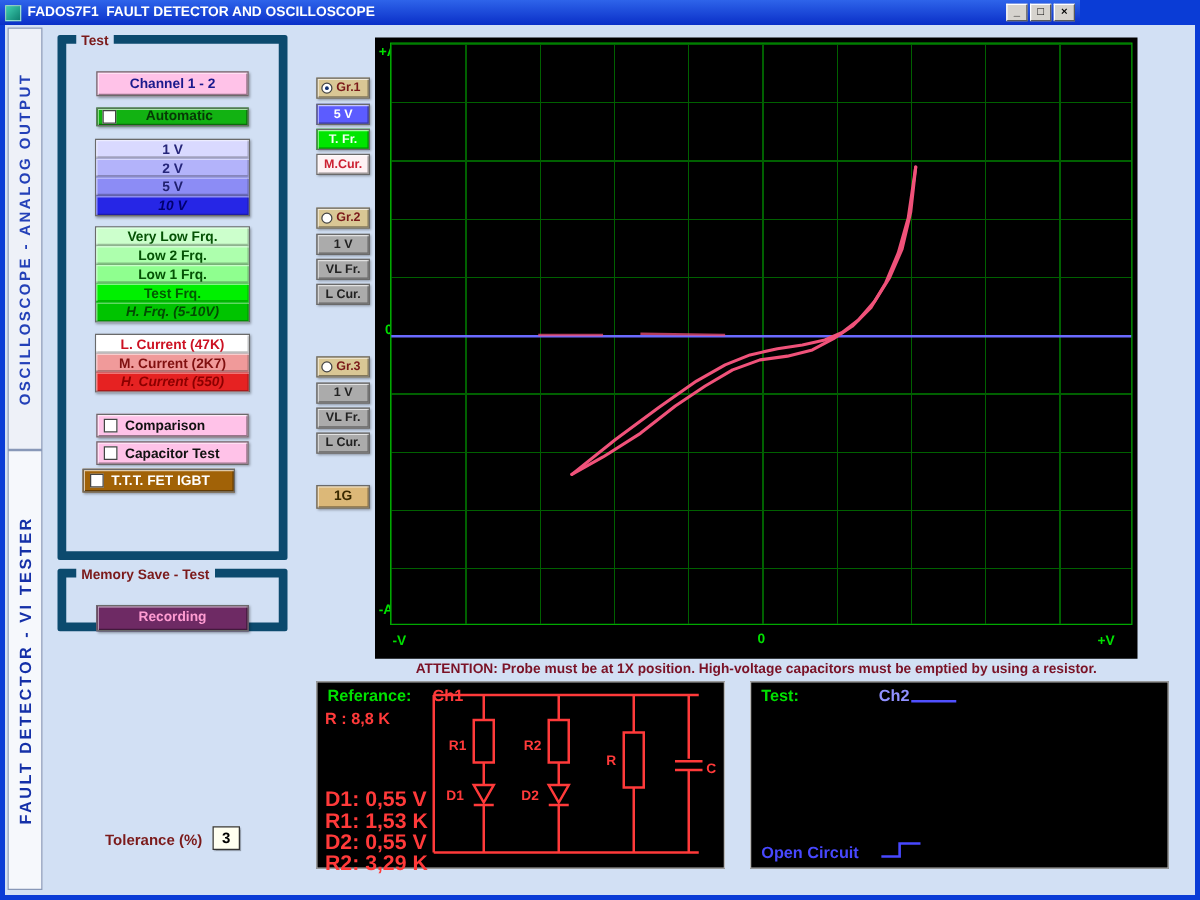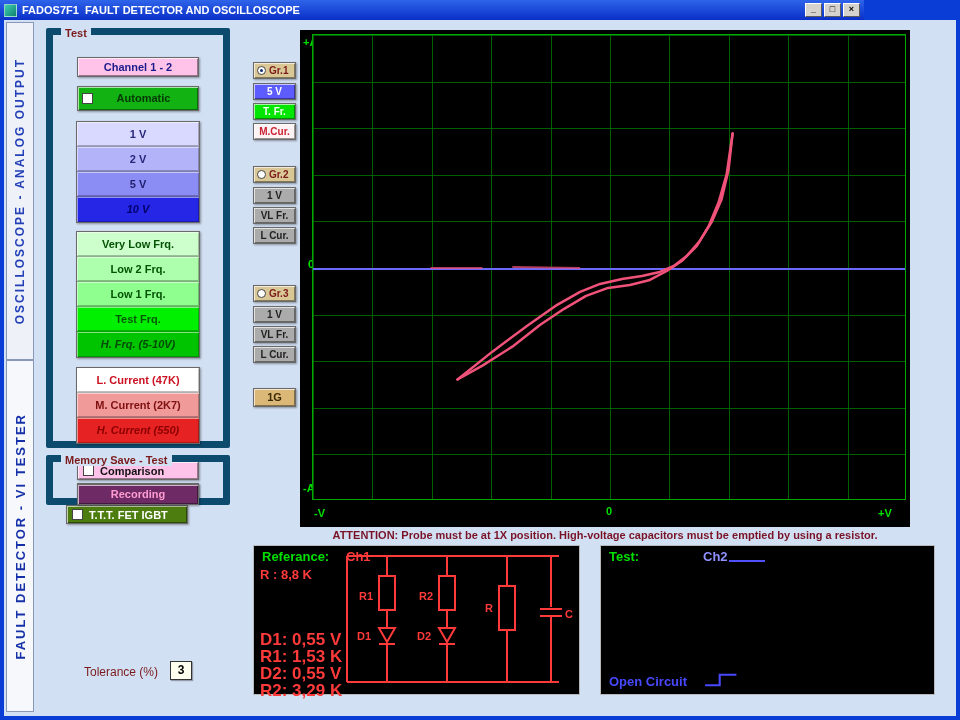--- a/index.html
+++ b/index.html
@@ -30,21 +30,21 @@
   .tab-bottom .vtext { font-size:13px; color:#1530a8; letter-spacing:2px; }
 
   
   .grp { position:absolute; border:7px solid #0c4a6e; border-radius:2px; }
   .grp-label { position:absolute; top:-8px; left:8px; background:#d2e0f4; padding:0 4px;
     font-size:11px; font-weight:bold; color:#7b1a1a; }
   #test-group { left:42px; top:8px; width:184px; height:420px; padding-top:14px; }
   #memory-group { left:42px; top:435px; width:184px; height:50px; }
 
   
-  .btn { display:block; width:122px; height:25px; margin:0 auto; padding:0;
+  .btn { display:block; width:122px; height:15px; margin:0 auto; padding:0;
     font-family:inherit; font-size:11px; font-weight:bold; cursor:pointer; line-height:17px; }
   .bevel { border:1px solid #6a6a6a;
     box-shadow: inset 1px 1px 0 rgba(255,255,255,.65), inset -1px -1px 0 rgba(0,0,0,.4), 1px 1px 2px rgba(0,0,0,.35); }
   .stack { width:124px; margin:0 auto; border:1px solid #6a6a6a; box-shadow:1px 1px 2px rgba(0,0,0,.35); }
   .stack .btn { width:100%; border:0; border-bottom:1px solid rgba(0,0,0,.3);
     box-shadow: inset 1px 1px 0 rgba(255,255,255,.5), inset -1px -1px 0 rgba(0,0,0,.25); }
   .stack .btn:last-child { border-bottom:0;font-style:italic; }
 
   .b-chan { background:#ffc2e8; color:#1a1a8c; margin-top:8px; height:20px; }
   .b-auto { background:#12b212; color:#063806; margin-top:9px; display:flex; align-items:center; padding:0 4px; }
@@ -56,26 +56,26 @@
   .f1 { background:#ccffcc; color:#045204; } .f2 { background:#adffad; color:#045204; }
   .f3 { background:#8fff8f; color:#045204; } .f4 { background:#00f000; color:#035803; }
   .f5 { background:#00c400; color:#034a03; }
   .c1 { background:#ffffff; color:#cc1122; } .c2 { background:#f09a9a; color:#801010; }
   .c3 { background:#e62222; color:#8b0000; }
   .m-stack-v { margin-top:10px; } .m-stack-f { margin-top:8px; } .m-stack-c { margin-top:9px; }
 
   .chk-row { width:122px; height:19px; margin:3px auto 0; background:#ffc2e8; color:#111;
     display:flex; align-items:center; gap:6px; padding:0 5px; font-size:11px; font-weight:bold; cursor:pointer; }
   .chk-row.first { margin-top:17px; }
-  .chk-row.magenta { background:#4d7c0f; color:#fff;margin-left:13px; }
+  .chk-row.magenta { background:#a16207; color:#fff;margin-left:13px; }
 
   .b-rec { background:#6e2a64; color:#ff9cd2; margin-top:22px; height:21px; }
 
   
-  .tol-label { position:absolute; left:80px; top:645px; font-size:12px; font-weight:normal; color:#7b1a1a; }
+  .tol-label { position:absolute; left:80px; top:645px; font-size:12px; font-weight:bold; color:#7b1a1a; }
   .tol-box { position:absolute; left:166px; top:641px; width:22px; height:19px; background:#fffff0;
     border:1px solid #333; box-shadow:1px 1px 1px rgba(0,0,0,.3); text-align:center;
     font-size:12px; font-weight:bold; color:#000; line-height:17px; cursor:text; }
 
   
   .gr-row { position:absolute; left:249px; width:43px; height:17px; background:#d9c795;
     display:flex; align-items:center; gap:3px; padding:0 3px; cursor:pointer; }
   .gr-row .lbl { font-size:10px; font-weight:bold; color:#7b1a1a; }
   .radio { width:9px; height:9px; border-radius:50%; background:#fff; border:1px solid #444; position:relative; flex:0 0 auto; }
   .radio.checked::after { content:""; position:absolute; left:2px; top:2px; width:3px; height:3px;

